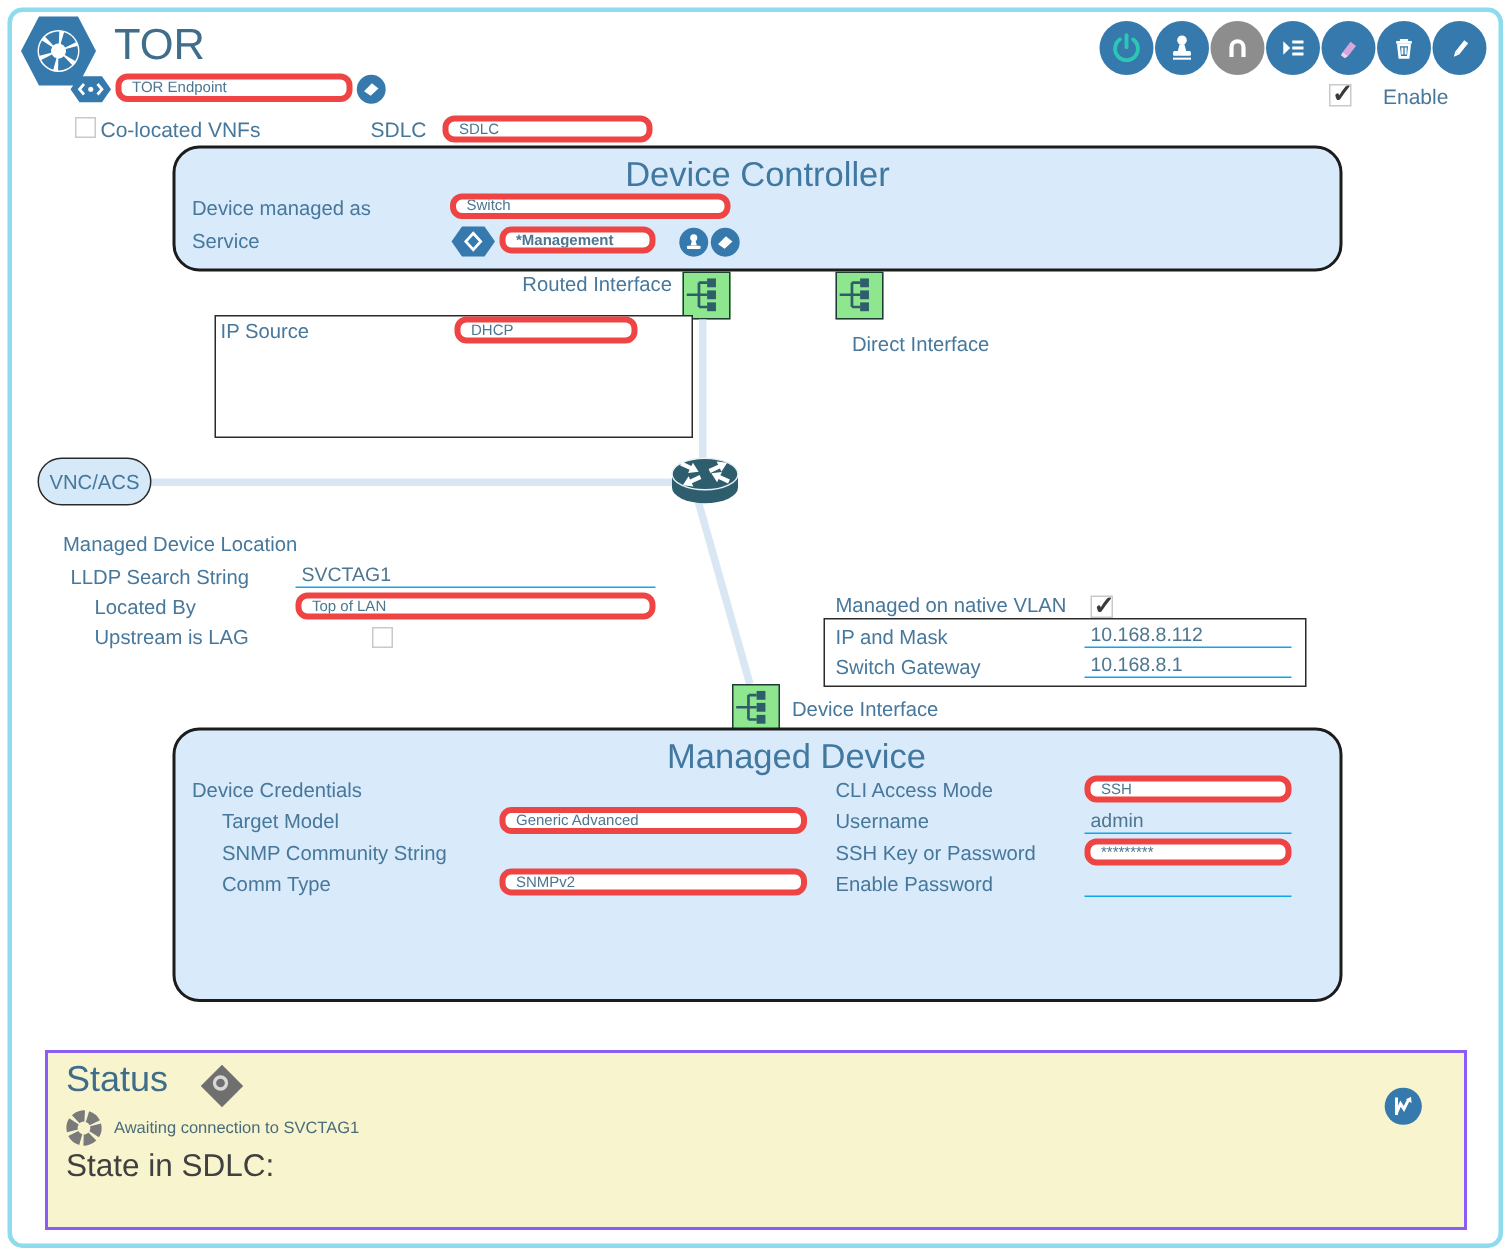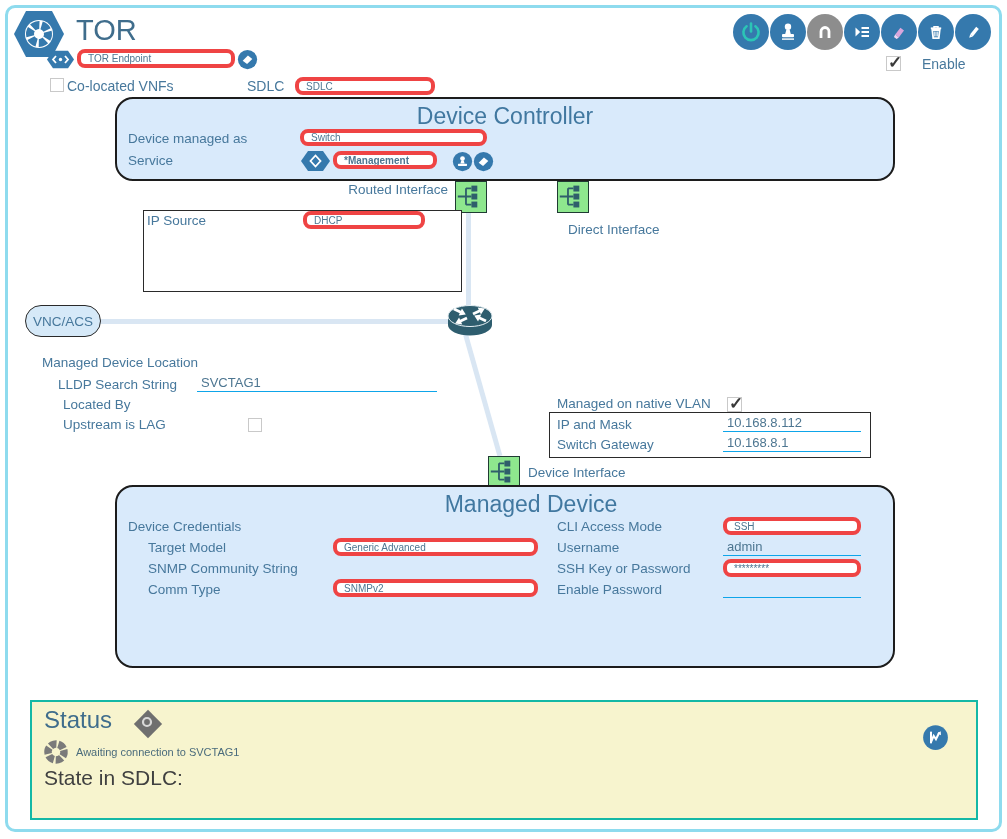--- a/index.html
+++ b/index.html
@@ -49,21 +49,21 @@
   .line { position:absolute; background:#d9e6f3; }
   .vnc-pill {
     position:absolute; left:25px; top:305px; width:76px; height:32px;
     background:#d6e9f8; border:1.7px solid #2a2a2a; border-radius:16px;
     display:flex; align-items:center; justify-content:center;
     font-size:13.5px; color:#47789c;
   }
   .wire-box { position:absolute; background:#ffffff; border:1.7px solid #2a2a2a; }
   .status-panel {
     position:absolute; left:30px; top:700px; width:948px; height:120px;
-    background:#f7f4ce; border:2px solid #14b8a6;
+    background:#f7f4ce; border:2px solid #8b5cf6;
   }
 </style>
 </head>
 <body>
 
 <div class="canvas">
   <div class="frame"></div>
 
   <svg class="abs" style="left:12px; top:9px;" width="54" height="50" viewBox="0 0 54 50">
     <polygon points="14,2 40,2 52,25 40,48 14,48 2,25" fill="#3579ad"></polygon>
@@ -200,23 +200,24 @@
     <ellipse cx="24" cy="14" rx="22" ry="10.5" fill="#2e5d6e" stroke="#e8f1f5" stroke-width="1"></ellipse>
     <g fill="#ffffff">
       <path d="M0,-1.4 L7,-1.4 L7,-3.8 L13,0 L7,3.8 L7,1.4 L0,1.4 Z" transform="translate(8,7) rotate(25)"></path>
       <path d="M0,-1.4 L7,-1.4 L7,-3.8 L13,0 L7,3.8 L7,1.4 L0,1.4 Z" transform="translate(40,19) rotate(205)"></path>
       <path d="M0,-1.4 L7,-1.4 L7,-3.8 L13,0 L7,3.8 L7,1.4 L0,1.4 Z" transform="translate(27,12) rotate(-25)"></path>
       <path d="M0,-1.4 L7,-1.4 L7,-3.8 L13,0 L7,3.8 L7,1.4 L0,1.4 Z" transform="translate(21,16) rotate(155)"></path>
     </g>
   </svg>
 
   <div class="lbl" style="left:42px; top:355px;">Managed Device Location</div>
-  <div class="lbl" style="left:58px; top:377px;text-align:right;">LLDP Search String</div>
+  <div class="lbl" style="left:47px; top:377px;text-align:right;">LLDP Search String</div>
   <input class="inp-u" style="left: 197px; top: 374px; width: 240px; height: 18px;" type="text" value="SVCTAG1">
   <div class="lbl" style="left:63px; top:397px;">Located By</div>
+  <input class="inp" style="left: 197px; top: 395px; width: 240px; height: 18px;" type="text" value="Top of LAN">
   <div class="lbl" style="left:63px; top:417px;">Upstream is LAG</div>
   <span class="checkbox" style="left:248px; top:418px; width:14px; height:14px;"></span>
 
   <div class="lbl" style="left:557px; top:396px;">Managed on native VLAN</div>
   <span class="checkbox checked" style="left:727px; top:397px;"></span>
   <div class="wire-box" style="left:549px; top:412px; width:322px; height:46px;"></div>
   <div class="lbl" style="left:557px; top:417px;">IP and Mask</div>
   <input class="inp-u" style="left: 723px; top: 414px; width: 138px; height: 18px;" type="text" value="10.168.8.112">
   <div class="lbl" style="left:557px; top:437px;">Switch Gateway</div>
   <input class="inp-u" style="left: 723px; top: 434px; width: 138px; height: 18px;" type="text" value="10.168.8.1">

